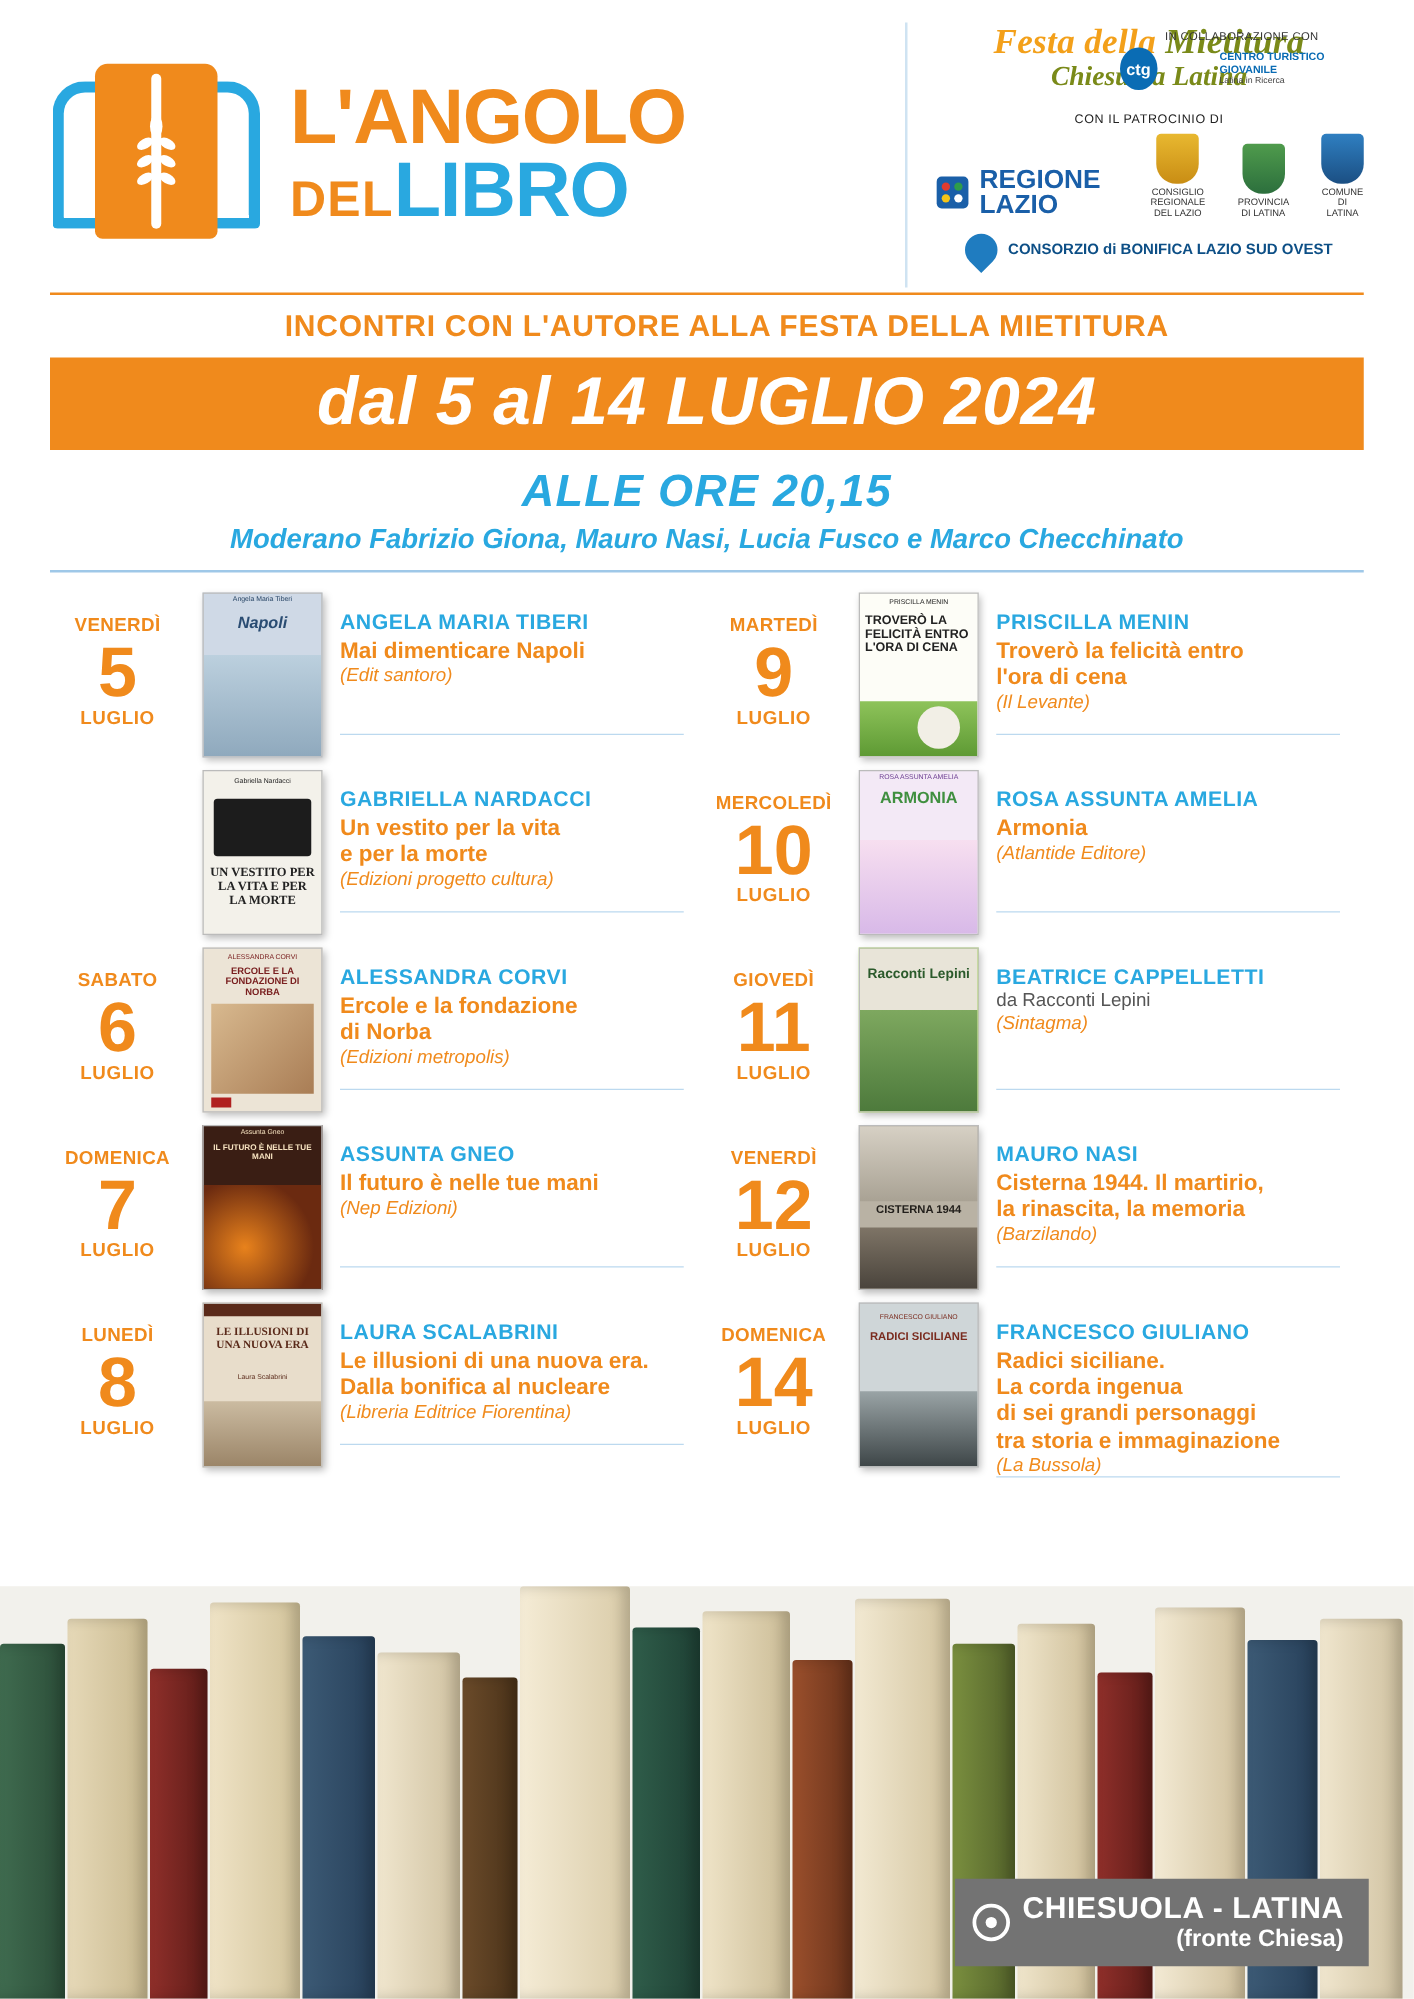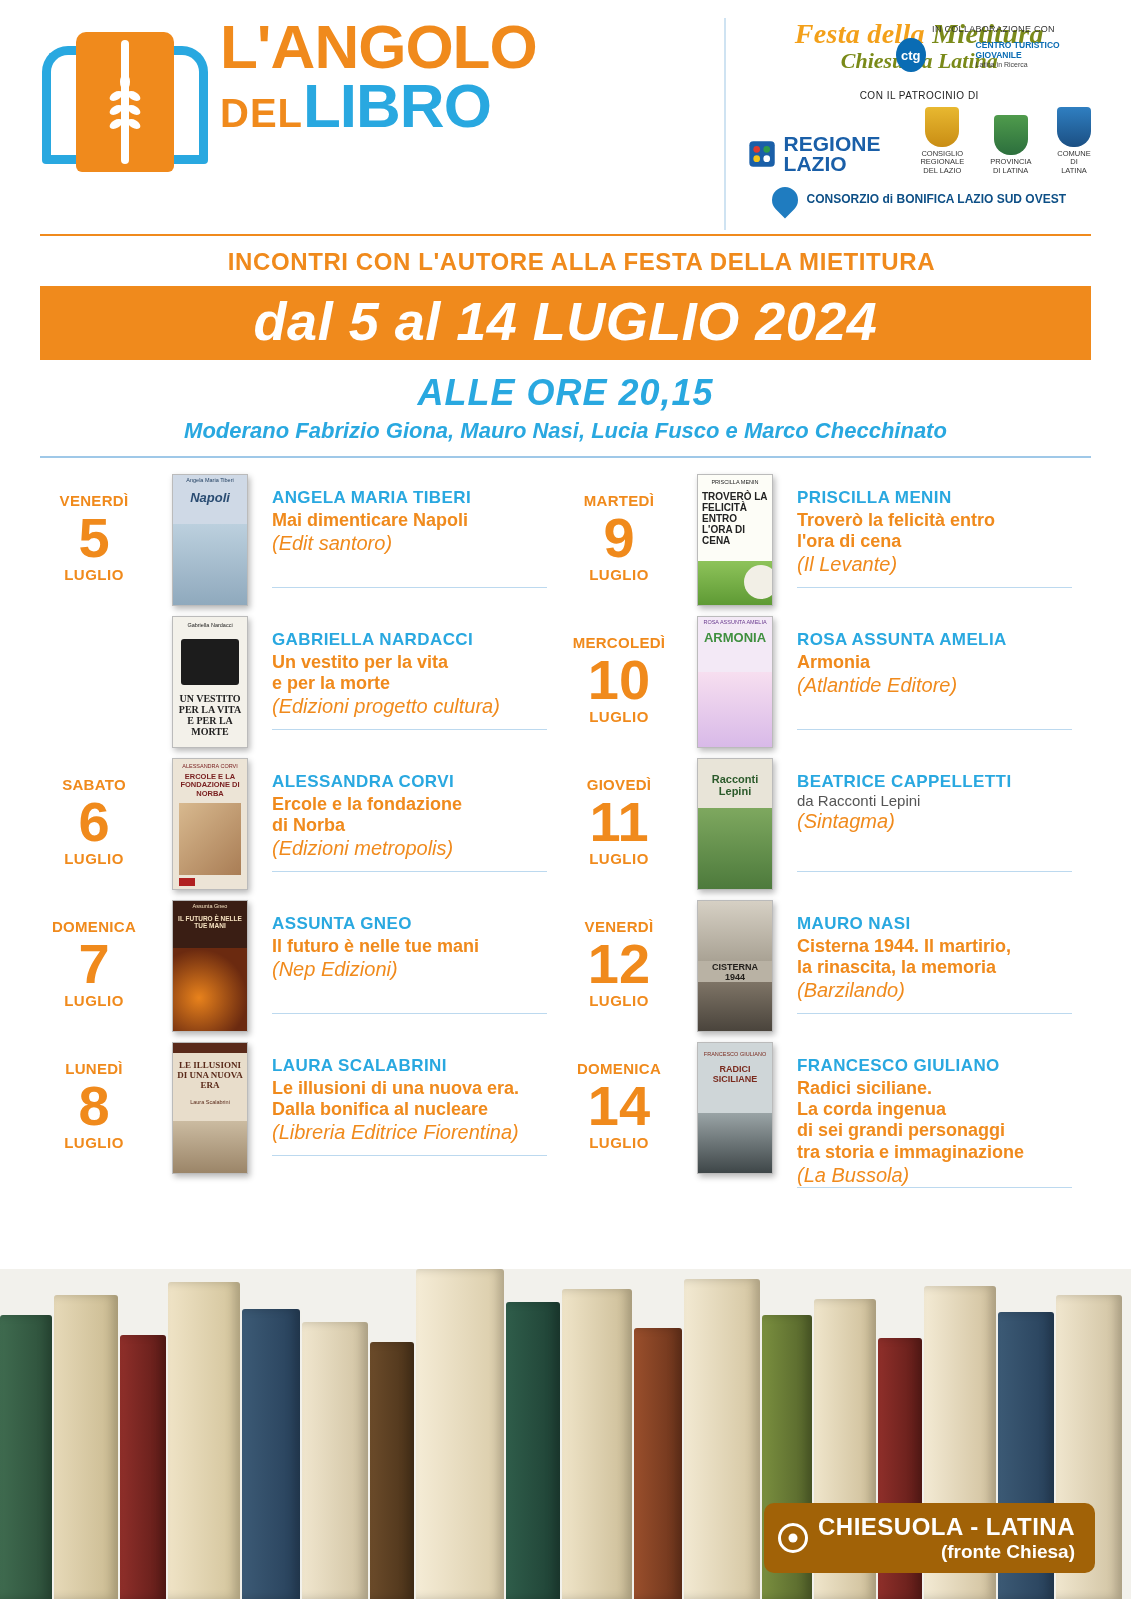--- a/index.html
+++ b/index.html
@@ -10,21 +10,21 @@
     position: relative;
     overflow: hidden;
   }
 
   
   .poster { position: relative; width: 1131px; height: 1599px; background:#fff; }
 
   .header { position: relative; height: 230px; padding: 18px 40px 0 40px; display:flex; }
 
   
-  .logo-block { display:flex; align-items:flex-start; gap: 10px; width: 700px; }
+  .logo-block { display:flex; align-items:center; gap: 22px; width: 700px; }
   .book-mark { position: relative; width: 170px; height: 175px; flex: none; }
   .book-mark .page-l, .book-mark .page-r {
     position:absolute; top: 28px; width: 72px; height: 118px;
     border: 9px solid #29a8e0; border-radius: 4px;
   }
   .book-mark .page-l { left: 2px; border-right: none; border-top-left-radius: 26px; }
   .book-mark .page-r { right: 2px; border-left: none; border-top-right-radius: 26px; }
   .book-mark .inner {
     position:absolute; left: 36px; top: 14px; width: 98px; height: 140px;
     background: #f08a1c; border-radius: 10px 10px 6px 6px;
@@ -71,34 +71,34 @@
 
   
   .grid { display:flex; padding: 10px 40px 0 40px; gap: 18px; }
   .col { width: 507px; }
   .event { display:flex; align-items:flex-start; gap: 10px; margin-bottom: 4px; }
   .daybox { width: 108px; flex:none; text-align:center; color:#f08a1c; padding-top: 24px; }
   .daybox .dow { font-size: 15px; font-weight:700; letter-spacing: 0.3px; }
   .daybox .num { font-size: 56px; font-weight:700; line-height: 0.95; margin: 2px 0; }
   .daybox .mon { font-size: 15px; font-weight:700; letter-spacing: 0.5px; }
   .cover { width: 104px; flex:none; display:flex; align-items:center; justify-content:center; padding-top: 6px;}
-  .cover .bk { width: 76px; height: 132px; border: 1px solid #bbb; box-shadow: 2px 3px 6px rgba(0,0,0,0.28); overflow:hidden; position:relative; font-size: 7px; color:#222; text-align:center; }
+  .cover .bk { width: 96px; height: 132px; border: 1px solid #bbb; box-shadow: 2px 3px 6px rgba(0,0,0,0.28); overflow:hidden; position:relative; font-size: 7px; color:#222; text-align:center; }
   .cover .bk .bt { position:absolute; left:4px; right:4px; top:6px; font-weight:700; line-height:1.1; }
   .cover .bk .ba { position:absolute; left:4px; right:4px; top:2px; font-size:5.5px; }
   .info { flex:1; padding-top: 20px; border-bottom: 1.5px solid #bcd9ef; min-height: 120px; }
   .info .author { color:#29a8e0; font-size: 17px; font-weight:600; letter-spacing: 0.4px; }
   .info .title { color:#f08a1c; font-size: 18px; font-weight:700; line-height:1.18; margin-top: 2px; }
   .info .extra { color:#555; font-size: 15px; font-style:normal; }
-  .info .pub { color:#f08a1c; font-size: 20px; font-style:italic; margin-top: 1px; }
+  .info .pub { color:#f08a1c; font-size: 15px; font-style:italic; margin-top: 1px; }
 
   
   .footer { position:absolute; left:0; bottom:0; width: 1131px; height: 330px; overflow:hidden; background:#f2f1ec; }
   .shelf { position:absolute; bottom:0; left:0; width: 1131px; height: 330px; display:flex; align-items:flex-end; }
   .bookf { height: 100%; margin-right: 2px; border-radius: 3px 3px 0 0; box-shadow: inset -6px 0 10px rgba(0,0,0,0.18); }
-  .place { position:absolute; right: 36px; bottom: 26px; background:#a16207; color:#fff; padding: 10px 20px 10px 14px; display:flex; align-items:center; gap: 10px; border-radius: 10px; }
+  .place { position:absolute; right: 36px; bottom: 26px; background:#737373; color:#fff; padding: 10px 20px 10px 14px; display:flex; align-items:center; gap: 10px; border-radius: 0; }
   .pin { width: 30px; height: 30px; border-radius:50%; border: 3px solid #fff; position:relative; flex:none;}
   .pin:after { content:""; position:absolute; left:50%; top:50%; width:9px; height:9px; background:#fff; border-radius:50%; transform:translate(-50%,-50%);}
   .place .pt1 { font-size: 24px; font-weight:700; letter-spacing:0.5px; }
   .place .pt2 { font-size: 19px; font-weight:700; }
 </style>
 </head>
 <body>
 
 <div class="poster">
 

